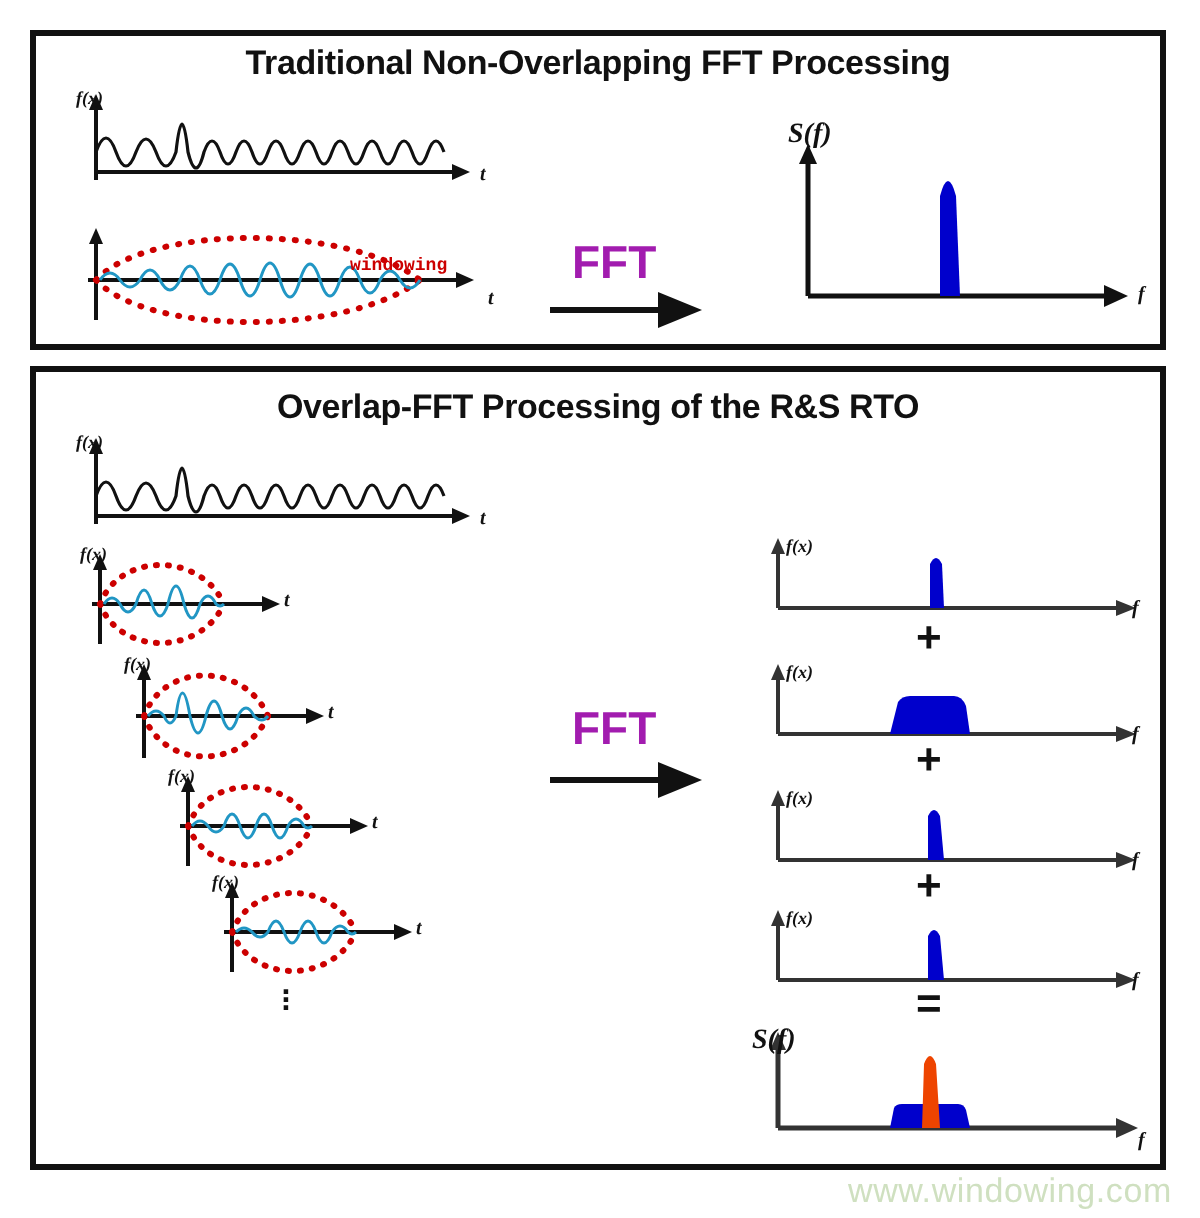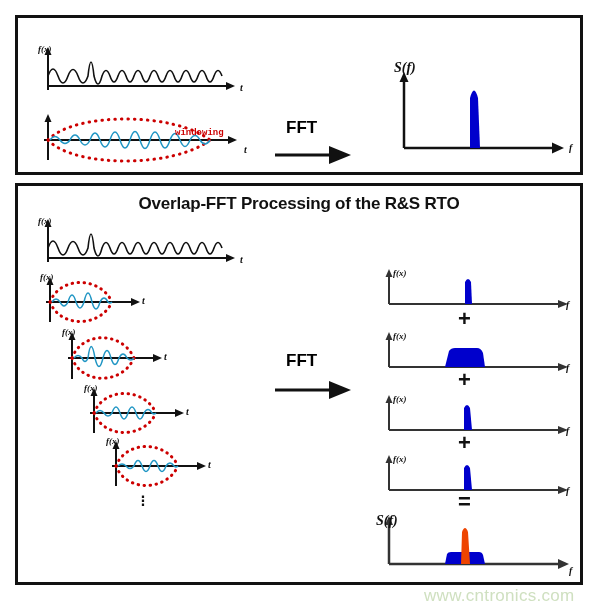--- a/index.html
+++ b/index.html
@@ -20,37 +20,38 @@
   .axis-label{position:absolute;font-style:italic;font-weight:bold;
       color:#111;font-family:"Liberation Serif","DejaVu Serif",serif;}
   .lbl-fx{font-size:9px;}
   .lbl-sf{font-size:14px;font-style:italic;}
   .lbl-t,.lbl-f{font-size:10px;}
 
   .windowing-label{position:absolute;color:#cc0000;font-size:9px;
       font-weight:bold;font-family:"Liberation Sans","DejaVu Sans",sans-serif;}
 
   .fft-group{position:absolute;}
-  .fft-text{position:absolute;font-weight:bold;font-size:17px;color:#000000;
+  .fft-text{position:absolute;font-weight:bold;font-size:23px;color:#a21caf;
       font-family:"Liberation Sans","DejaVu Sans",sans-serif;}
 
   .op-sign{position:absolute;font-weight:bold;font-size:22px;color:#111;
       font-family:"Liberation Sans","DejaVu Sans",sans-serif;line-height:1;}
 
   .ellipsis{position:absolute;font-weight:bold;font-size:16px;color:#111;
       line-height:4px;letter-spacing:0;text-align:center;}
   .ellipsis span{display:block;}
 
   .watermark{position:absolute;font-size:17px;color:#cfe0c0;font-weight:normal;
       font-family:"Liberation Sans","DejaVu Sans",sans-serif;letter-spacing:0.3px;}
 </style>
 </head>
 <body>
 
 <div class="panel" id="panel-top">
+  <div class="panel-title" style="top:4px;left:0;">Traditional Non-Overlapping FFT Processing</div>
 
   <div class="plot" style="left:16px;top:28px;width:210px;height:48px;">
     <svg width="210" height="48" viewBox="0 0 210 48">
       <g stroke="#111" stroke-width="2" fill="none">
         <line x1="14" y1="4" x2="14" y2="44"></line>
         <polygon points="14,1 10.5,9 17.5,9" fill="#111" stroke="none"></polygon>
         <line x1="14" y1="40" x2="196" y2="40"></line>
         <polygon points="201,40 192,36 192,44" fill="#111" stroke="none"></polygon>
       </g>
       <path fill="none" stroke="#111" stroke-width="1.6" d="M14,30 Q19,16 24,30 Q29,44 34,30 Q39,17 44,30 Q49,44 54,30
@@ -283,13 +284,13 @@
         <polygon points="196,50 185,45 185,55" fill="#333" stroke="none"></polygon>
       </g>
       <path fill="#0000cc" stroke="none" d="M72,50 L74,40 Q75,38 78,38 L106,38 Q109,38 110,41 L112,50 Z"></path>
       <path fill="#ee4400" stroke="none" d="M88,50 L89,18 Q92,10 95,18 L97,50 Z"></path>
     </svg>
   </div>
   <div class="axis-label lbl-sf" style="left:358px;top:327px;">S(f)</div>
   <div class="axis-label lbl-f" style="left:551px;top:379px;">f</div>
 </div>
 
-<div class="watermark" style="left:424px;top:586px;">www.cntronics.com</div>
+<div class="watermark" style="left:424px;top:586px;">www.windowing.com</div>
 
 </body></html>

